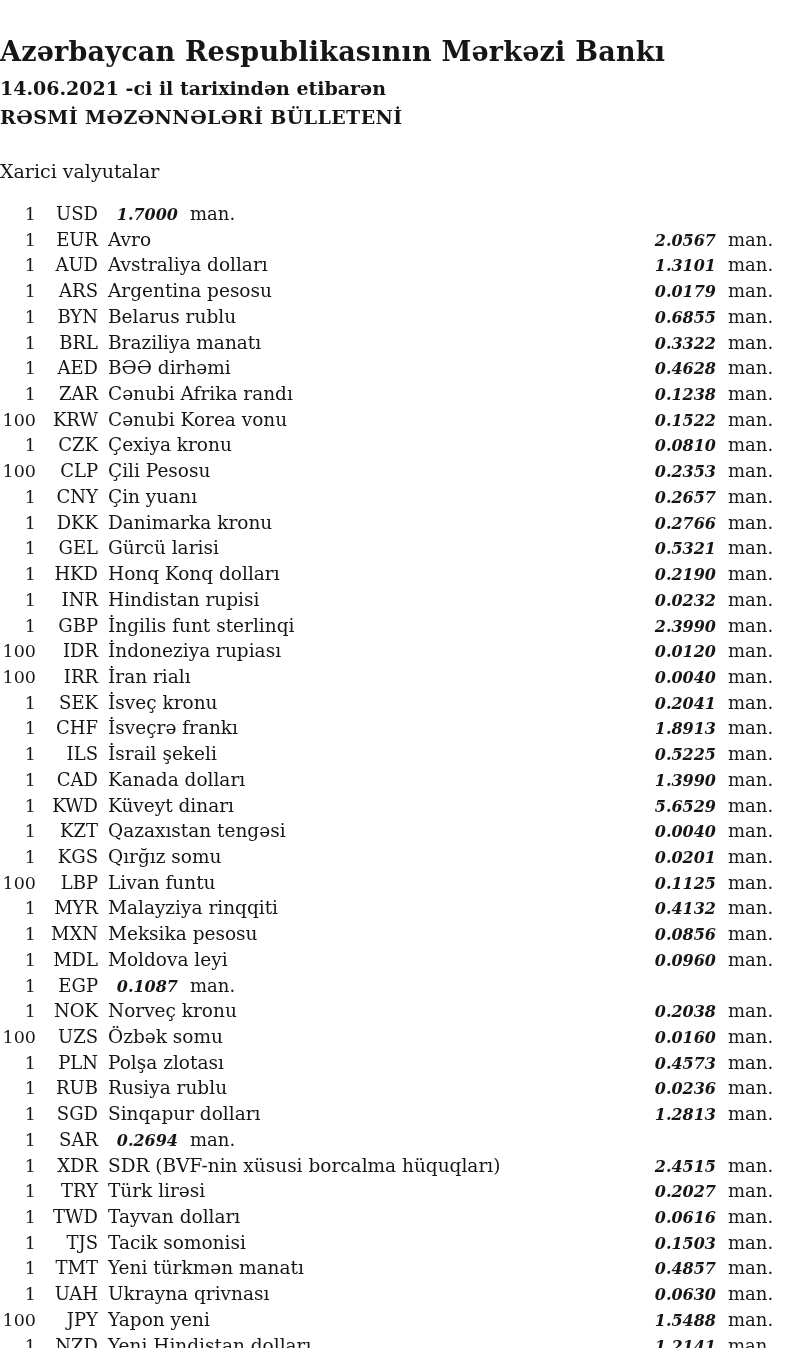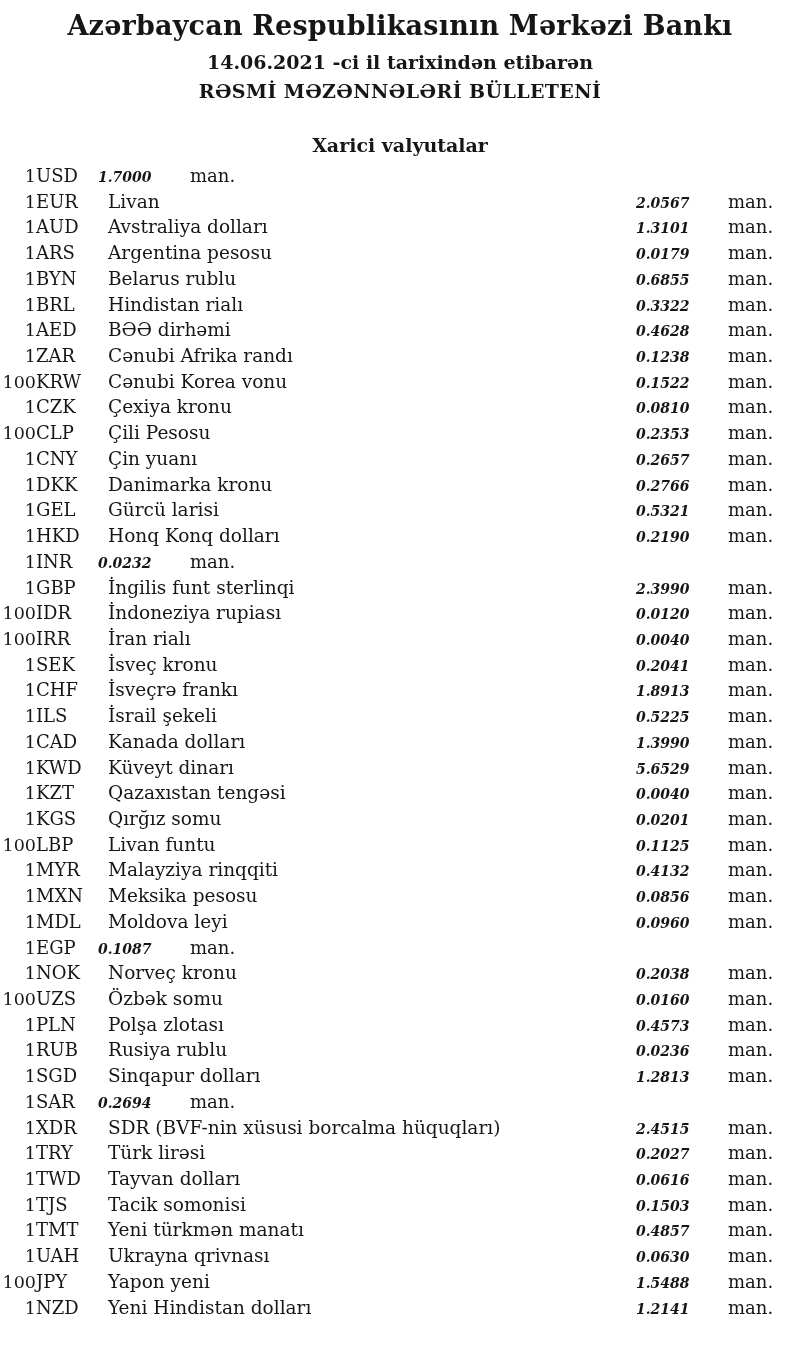--- a/index.html
+++ b/index.html
@@ -12,77 +12,79 @@
     height: 1348px;
     overflow: hidden;
     font-family: "DejaVu Serif", "Liberation Serif", serif;
     color: #161616;
   }
   .page {
     width: 800px;
     height: 1348px;
     position: relative;
   }
-  .doc-header { text-align: center; }
+  .doc-header { text-align: left; margin-top: 26px; }
   .bank-title {
     margin: 0;
     padding-top: 9px;
     font-size: 27px;
     line-height: 33px;
     font-weight: bold;
     letter-spacing: 0.2px;
   }
   .hdr-line {
     margin: 0;
     font-weight: bold;
     font-size: 19px;
     line-height: 23px;
   }
   .hdr-date   { margin-top: 9px; }
   .hdr-scope  { margin-top: 6px; }
   .hdr-bullet { margin-top: 6px; letter-spacing: 0.4px; }
   .section-title {
     margin: 0;
     margin-top: 31px;
-    text-align: center;
+    text-align: left;
     font-size: 19px;
     line-height: 22px;
-    font-weight: bold;
+    font-weight: normal;
   }
   .rates-table {
     margin-top: 7px;
   }
   .row {
     display: flex;
     align-items: baseline;
     height: 25.72px;
     line-height: 25.72px;
     white-space: nowrap;
   }
   .qty {
     width: 36px;
     text-align: right;
     font-size: 17.5px;
     flex: 0 0 auto;
   }
   .code {
     width: 62px;
-    text-align: left;
+    text-align: right;
     font-size: 18px;
     flex: 0 0 auto;
+    margin-top: 12px;
   }
   .name {
     flex: 1 1 auto;
     padding-left: 10px;
     font-size: 18.5px;
     overflow: hidden;
   }
   .rate {
     width: 80px;
-    font-size: 14px;
+    text-align: right;
+    font-size: 16px;
     font-weight: bold;
     font-style: italic;
     flex: 0 0 auto;
   }
   .unit {
     width: 84px;
     padding-left: 12px;
     box-sizing: border-box;
     font-size: 18px;
     flex: 0 0 auto;
@@ -105,21 +107,21 @@
     <div class="row">
       <span class="qty">1</span>
       <span class="code">USD</span>
       <span class="rate">1.7000</span>
       <span class="unit">man.</span>
     </div>
 
     <div class="row">
       <span class="qty">1</span>
       <span class="code">EUR</span>
-      <span class="name">Livan</span>
+      <span class="name">Avro</span>
       <span class="rate">2.0567</span>
       <span class="unit">man.</span>
     </div>
 
     <div class="row">
       <span class="qty">1</span>
       <span class="code">AUD</span>
       <span class="name">Avstraliya dolları</span>
       <span class="rate">1.3101</span>
       <span class="unit">man.</span>
@@ -137,21 +139,21 @@
       <span class="qty">1</span>
       <span class="code">BYN</span>
       <span class="name">Belarus rublu</span>
       <span class="rate">0.6855</span>
       <span class="unit">man.</span>
     </div>
 
     <div class="row">
       <span class="qty">1</span>
       <span class="code">BRL</span>
-      <span class="name">Hindistan rialı</span>
+      <span class="name">Braziliya manatı</span>
       <span class="rate">0.3322</span>
       <span class="unit">man.</span>
     </div>
 
     <div class="row">
       <span class="qty">1</span>
       <span class="code">AED</span>
       <span class="name">BƏƏ dirhəmi</span>
       <span class="rate">0.4628</span>
       <span class="unit">man.</span>
@@ -217,20 +219,21 @@
       <span class="qty">1</span>
       <span class="code">HKD</span>
       <span class="name">Honq Konq dolları</span>
       <span class="rate">0.2190</span>
       <span class="unit">man.</span>
     </div>
 
     <div class="row">
       <span class="qty">1</span>
       <span class="code">INR</span>
+      <span class="name">Hindistan rupisi</span>
       <span class="rate">0.0232</span>
       <span class="unit">man.</span>
     </div>
 
     <div class="row">
       <span class="qty">1</span>
       <span class="code">GBP</span>
       <span class="name">İngilis funt sterlinqi</span>
       <span class="rate">2.3990</span>
       <span class="unit">man.</span>

